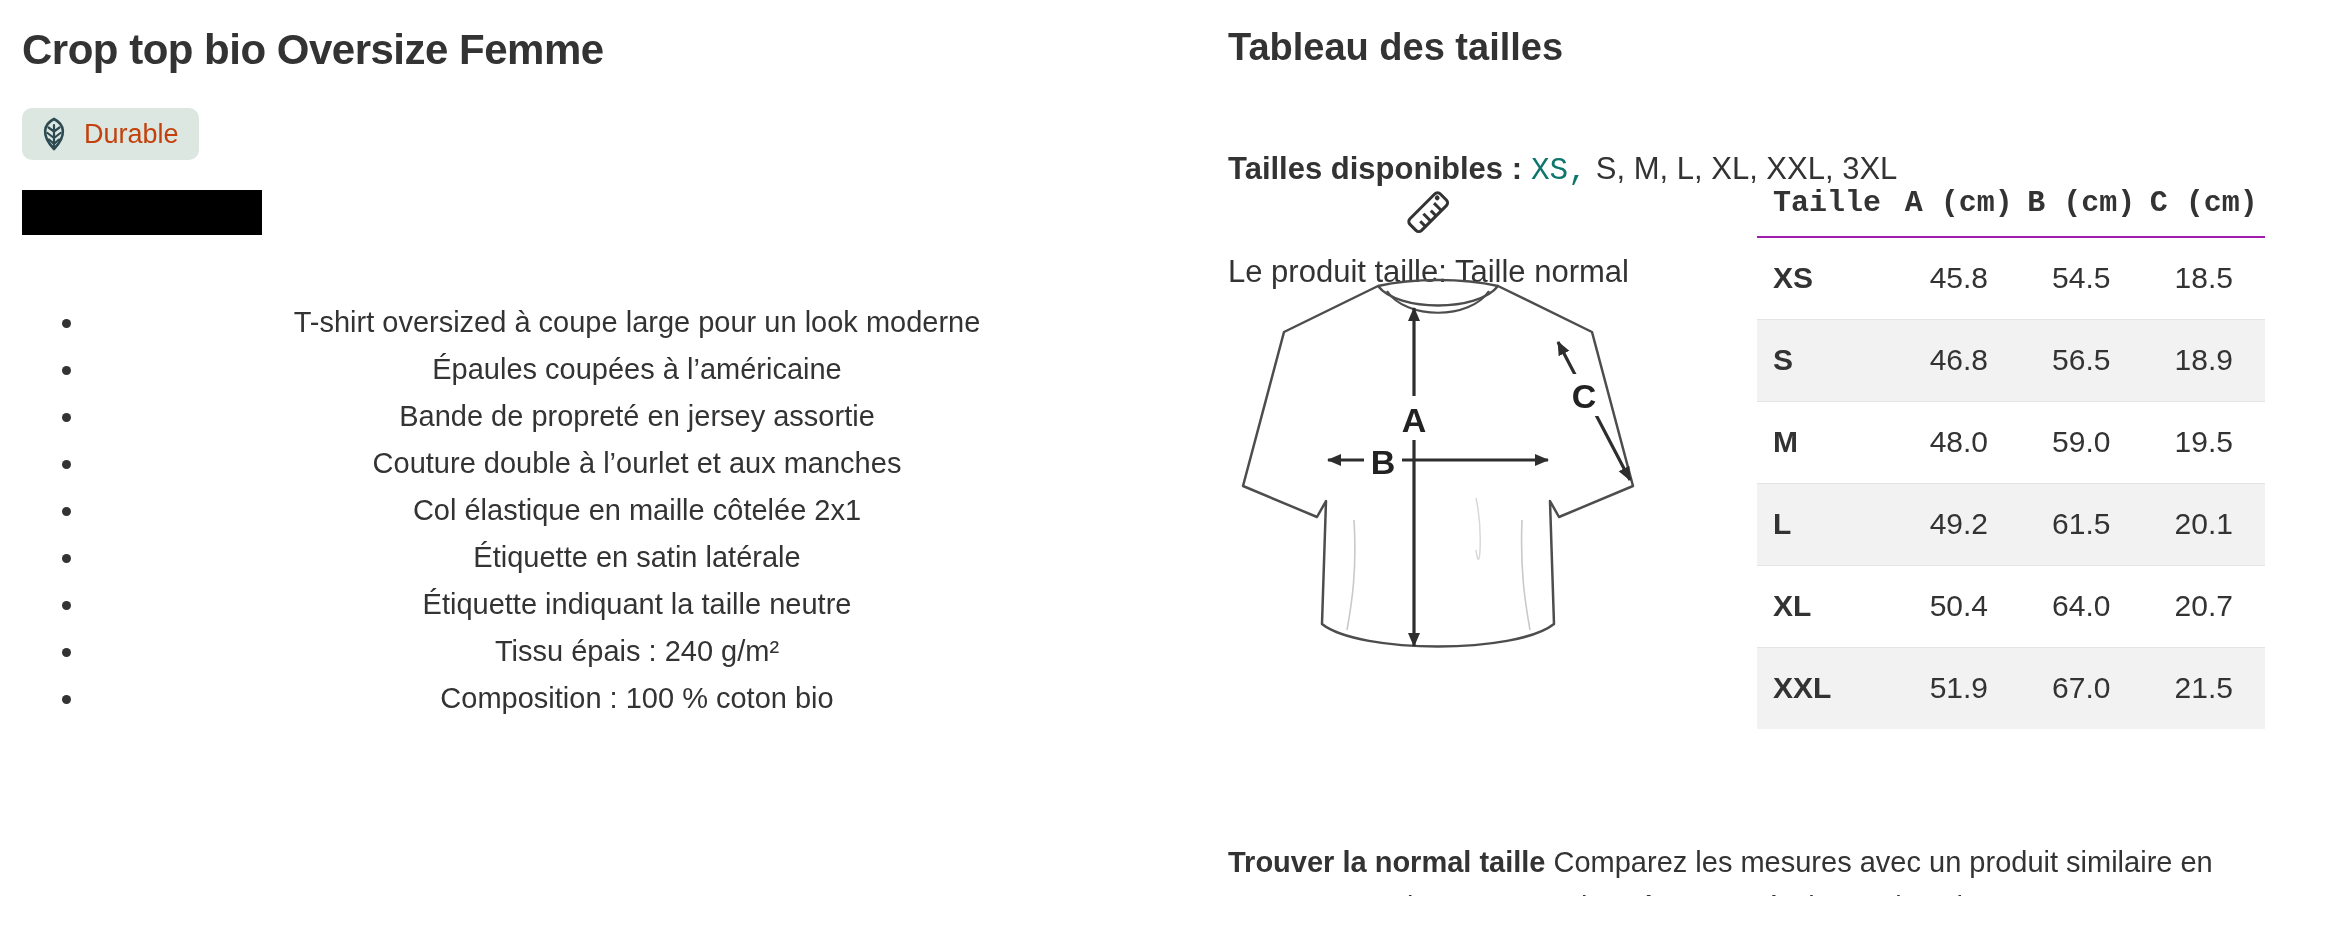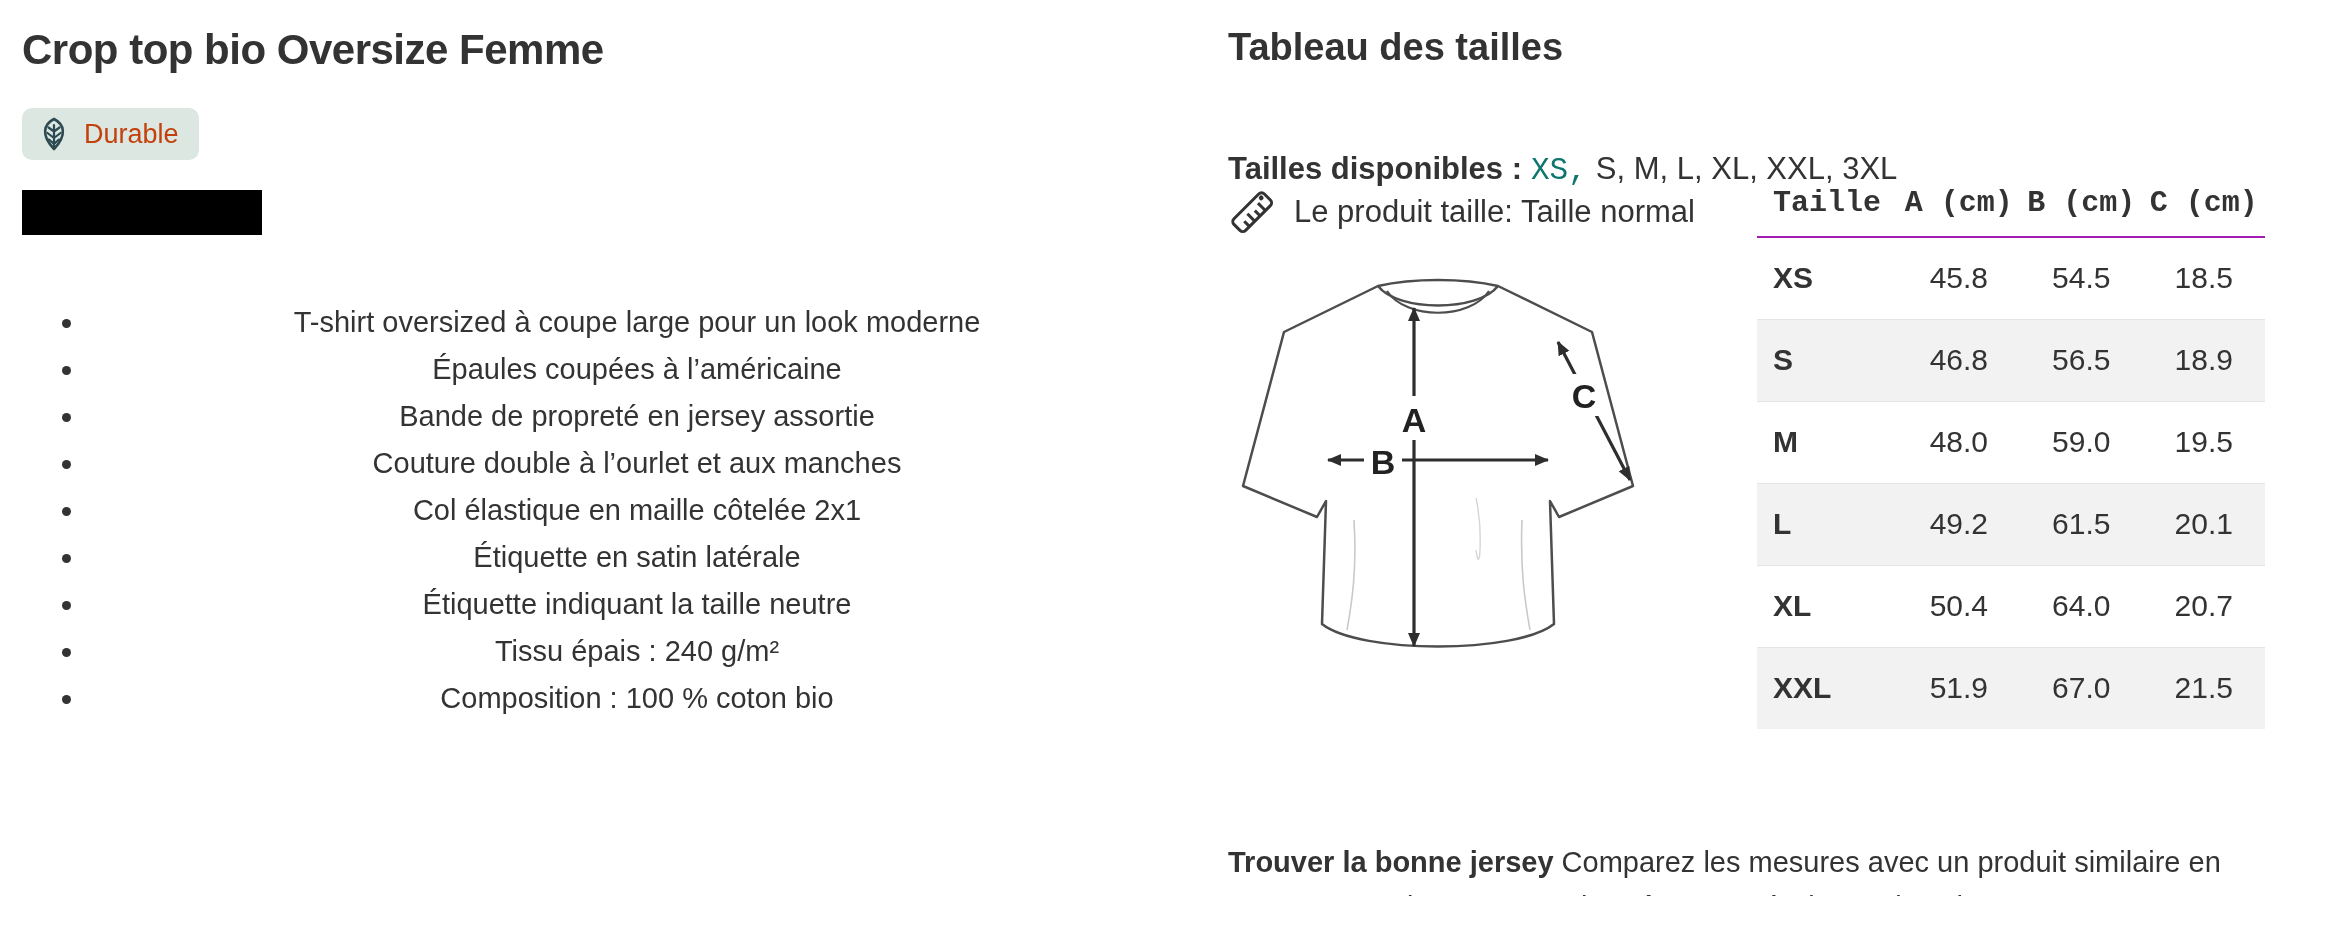--- a/index.html
+++ b/index.html
@@ -88,20 +88,21 @@
   .avail-line .sizes { margin-left: 9px; }
   .fit-note {
     position: absolute;
     top: 188px;
     left: 0;
     display: flex;
     align-items: center;
     gap: 18px;
     font-size: 31px;
     white-space: nowrap;
+    flex-direction: column;
   }
   .fit-note svg { display: block; }
   .diagram {
     position: absolute;
     top: 250px;
     left: 0;
     width: 420px;
     height: 420px;
   }
 
@@ -292,16 +293,16 @@
               <td class="col-size">XXL</td>
               <td class="col-num">51.9</td>
               <td class="col-num">67.0</td>
               <td class="col-num">21.5</td>
             </tr>
           </tbody>
       </table>
     </div>
 
     <p class="help-text">
-      <strong>Trouver la bonne jersey</strong><span>Comparez les mesures avec un produit similaire en votre possession. Mesurez les vêtements à plat sur le sol.</span>
+      <strong>Trouver la normal taille</strong><span>Comparez les mesures avec un produit similaire en votre possession. Mesurez les vêtements à plat sur le sol.</span>
     </p>
   </section>
 </div>
 
 </body></html>

